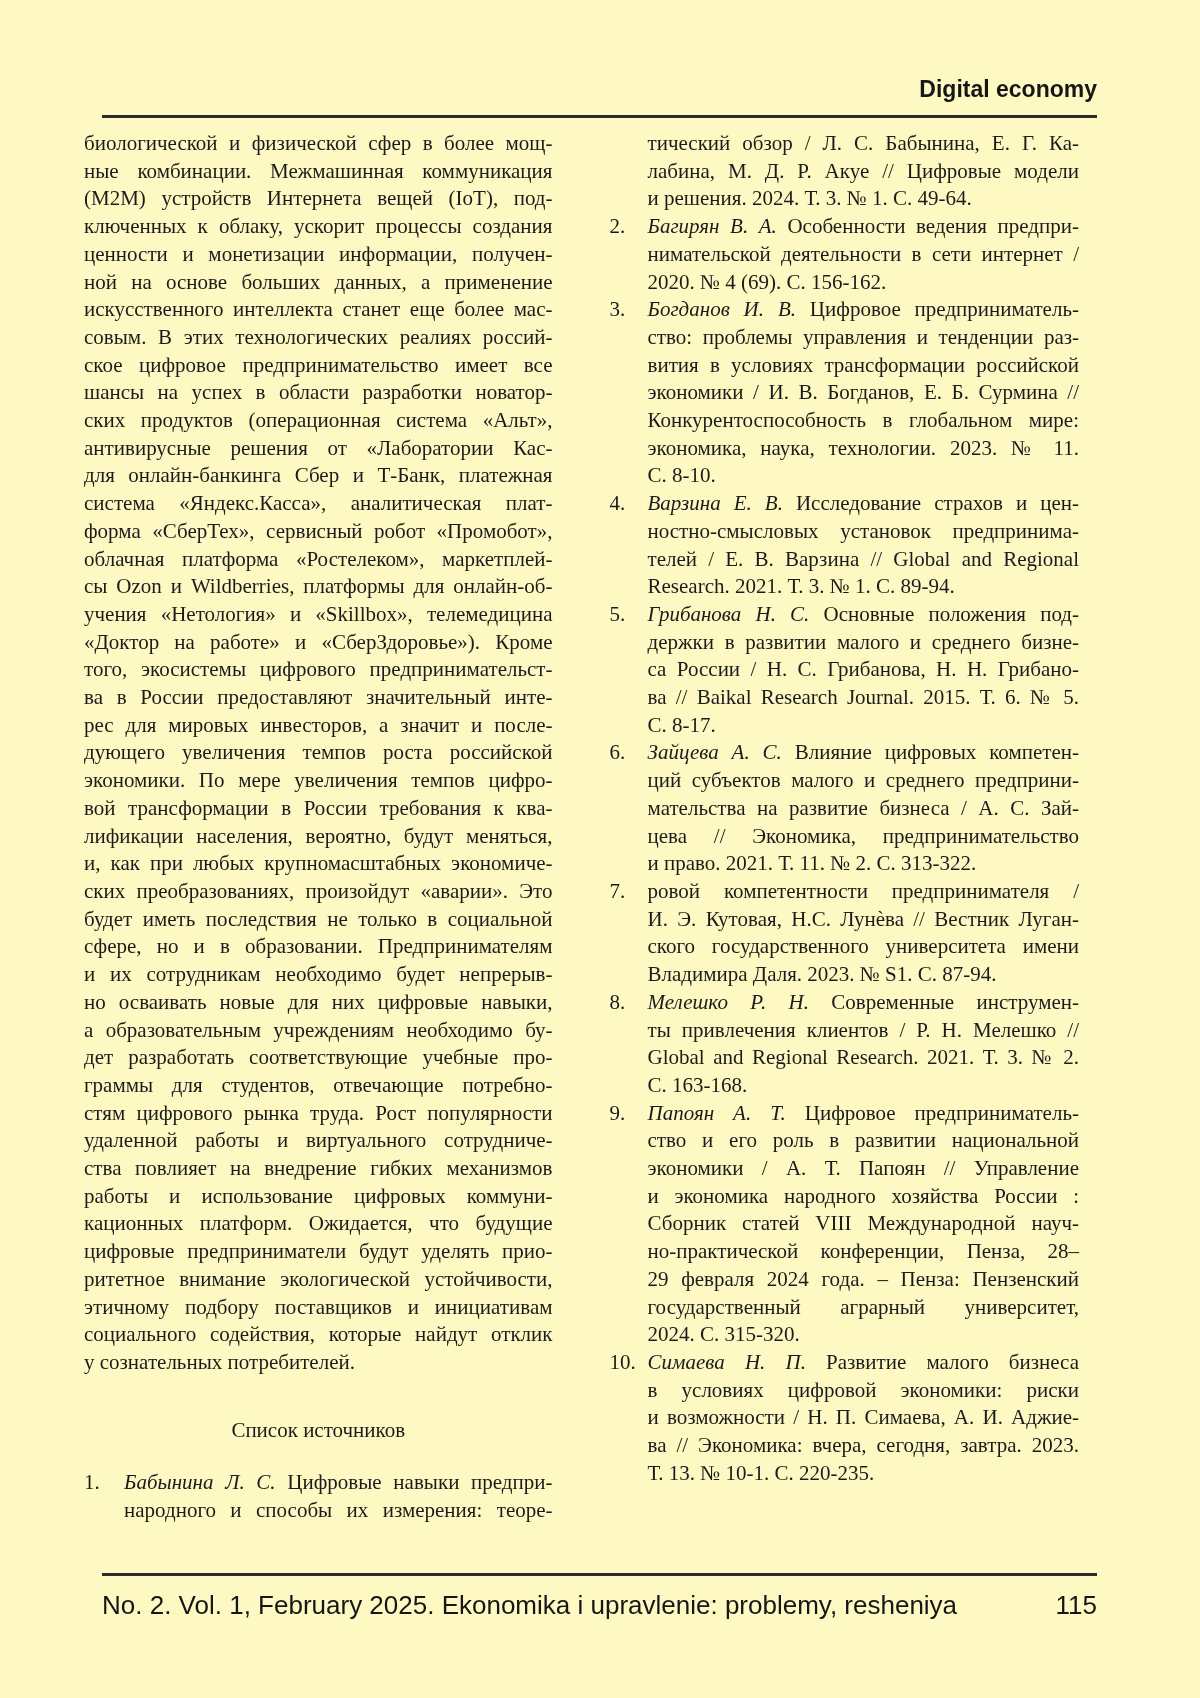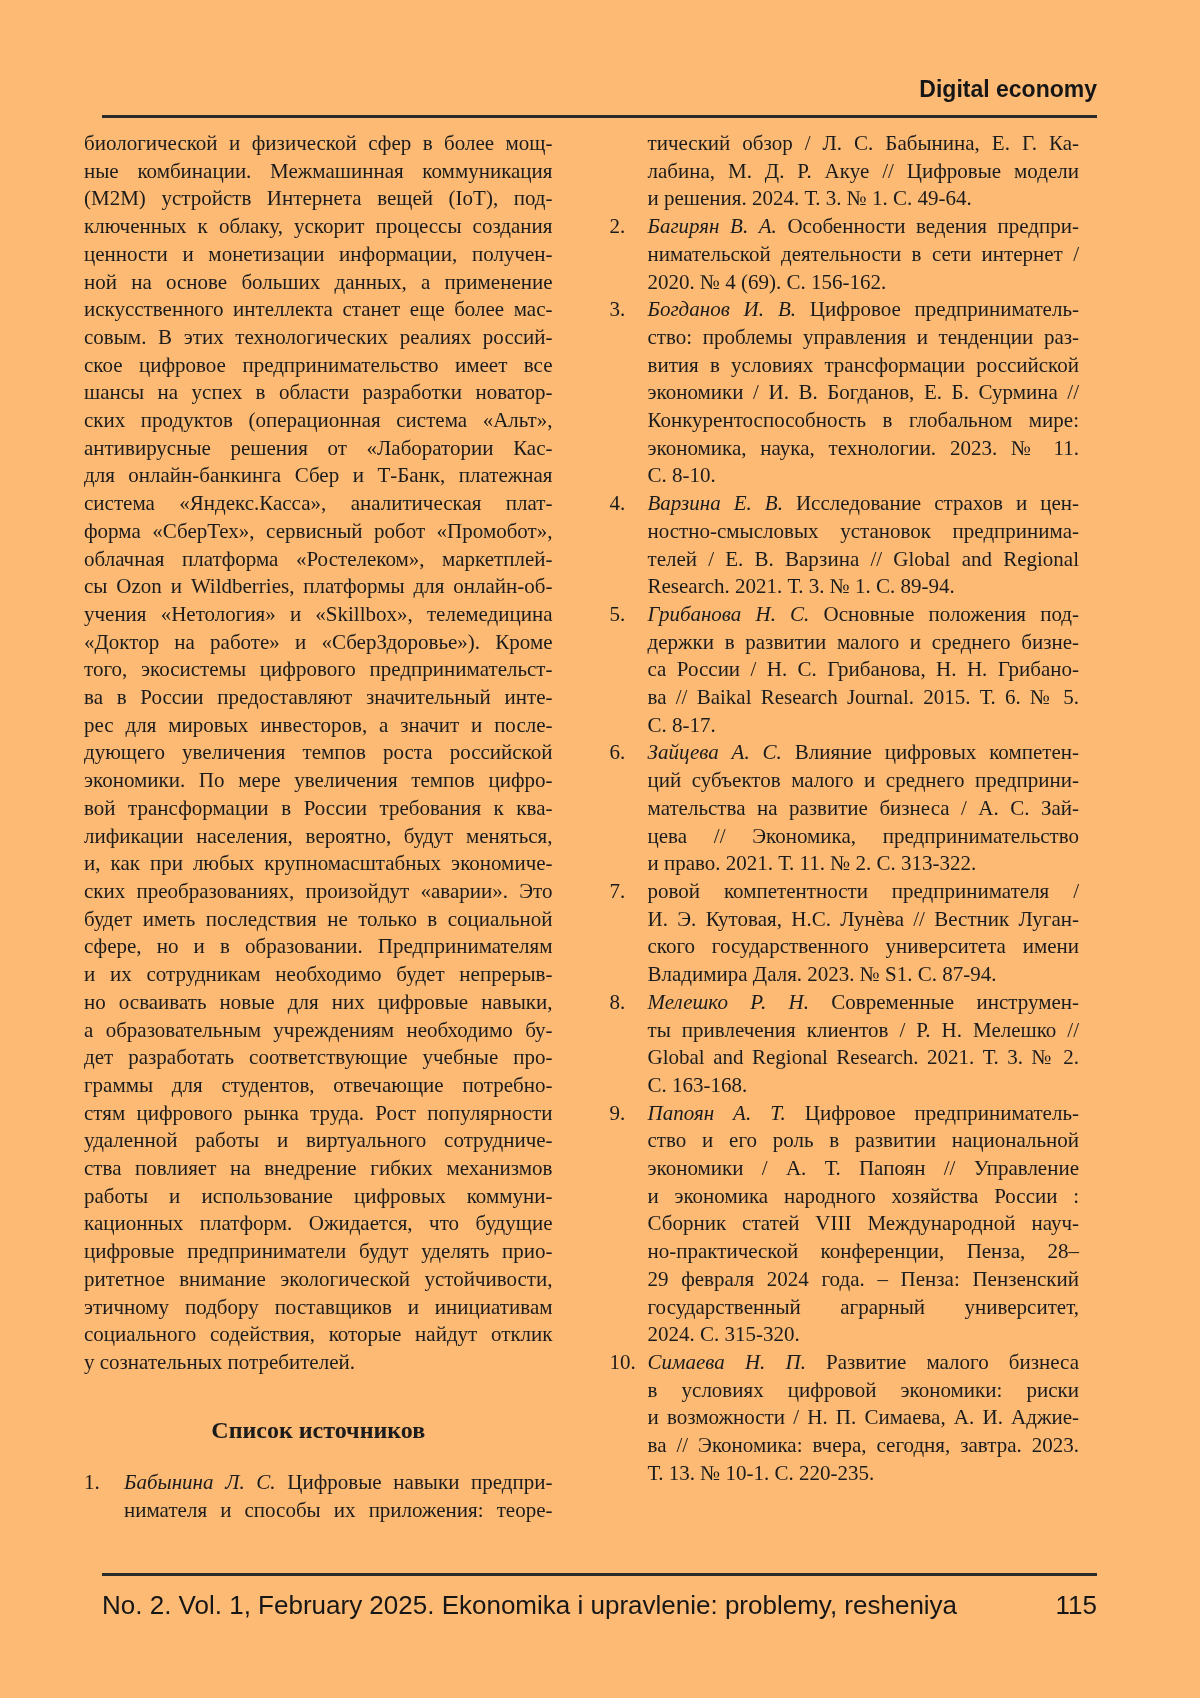--- a/index.html
+++ b/index.html
@@ -1,18 +1,18 @@
 <!DOCTYPE html>
 <html><head>
 <meta charset="utf-8">
 <style>
   html,body { margin:0; padding:0; background:#e8e8e8; }
   .page {
     position:relative; width:1200px; height:1698px; margin:0 auto;
-    background:#fdba74; overflow:hidden;
+    background:#fef9c3; overflow:hidden;
     font-family:"Liberation Serif", serif; color:#1b1b1b;
   }
   .page-header {
     position:absolute; left:102px; top:76px; width:995px;
     text-align:right;
     font-family:"Liberation Sans", sans-serif;
     font-weight:bold; font-size:23px; line-height:26px; color:#161616;
   }
   .header-rule {
     position:absolute; left:102px; top:115px; width:995px; height:3px;
@@ -21,21 +21,21 @@
   .columns {
     position:absolute; left:84px; top:130px; width:995px;
     display:flex; gap:36px;
   }
   .col { font-size:21px; line-height:27.7px; }
   .col-left  { width:479px; }
   .col-right { width:480px;margin-left:21px; }
   .line { text-align:justify; text-align-last:justify; white-space:normal; }
   .line.endline { text-align-last:left; }
   .section-heading {
-    font-weight:bold; text-align:center; font-size:24px;
+    font-weight:normal; text-align:center; font-size:21px;
     margin:40px 0 25px 0;
   }
   .ref { display:flex; }
   .ref-num { flex:0 0 40px; }
   .col-right .ref-num { flex-basis:38px; }
   .ref-body { flex:1 1 auto; min-width:0; }
   .ref i { font-style:italic; }
   .footer-rule {
     position:absolute; left:102px; top:1573px; width:995px; height:3px;
     background:#2b2b2b;
@@ -105,21 +105,21 @@
           <div class="line">этичному подбору поставщиков и инициативам</div>
           <div class="line">социального содействия, которые найдут отклик</div>
           <div class="line endline">у сознательных потребителей.</div>
         </div>
       <div class="section-heading">Список источников</div>
       <div>
           <div class="ref">
             <span class="ref-num">1.</span>
             <div class="ref-body">
               <div class="line"><i>Бабынина Л. С.</i> Цифровые навыки предпри-</div>
-              <div class="line">нимателя и способы их приложения: теоре-</div>
+              <div class="line">народного и способы их измерения: теоре-</div>
             </div>
           </div>
         </div>
     </div>
 
     <div class="col col-right">
       <div>
           <div class="ref">
             <span class="ref-num"></span>
             <div class="ref-body">

